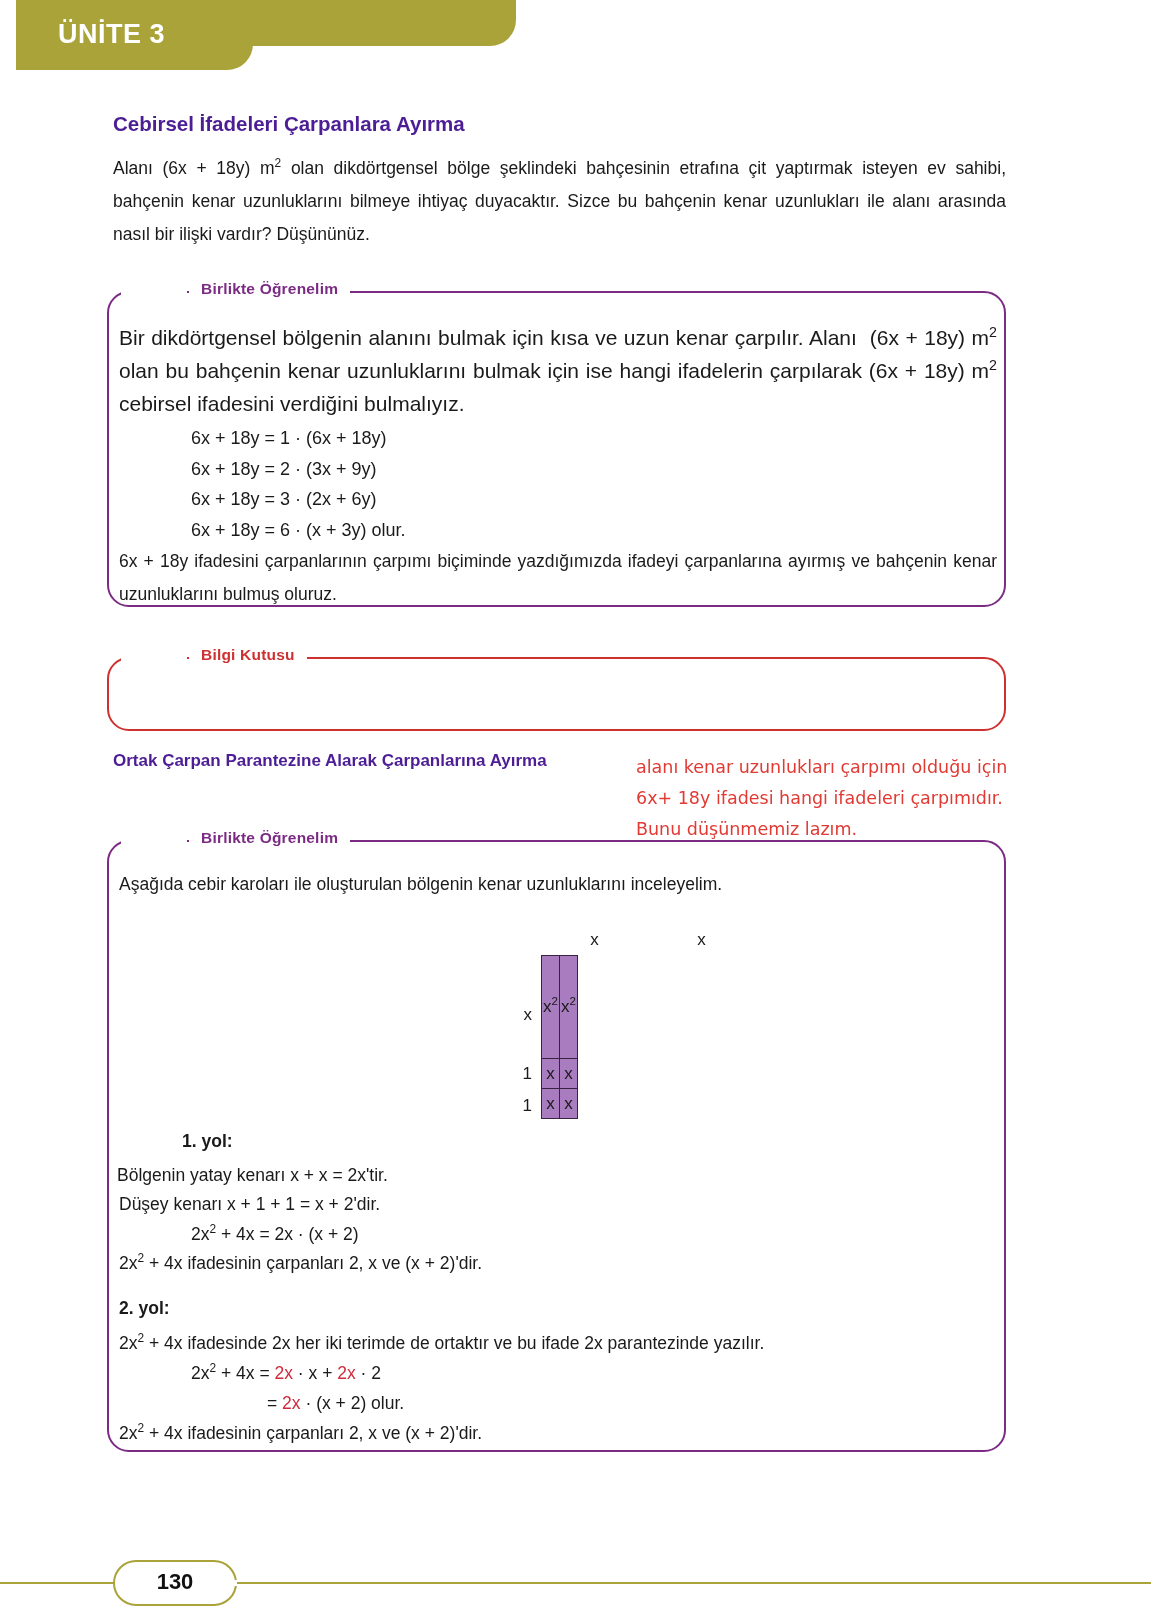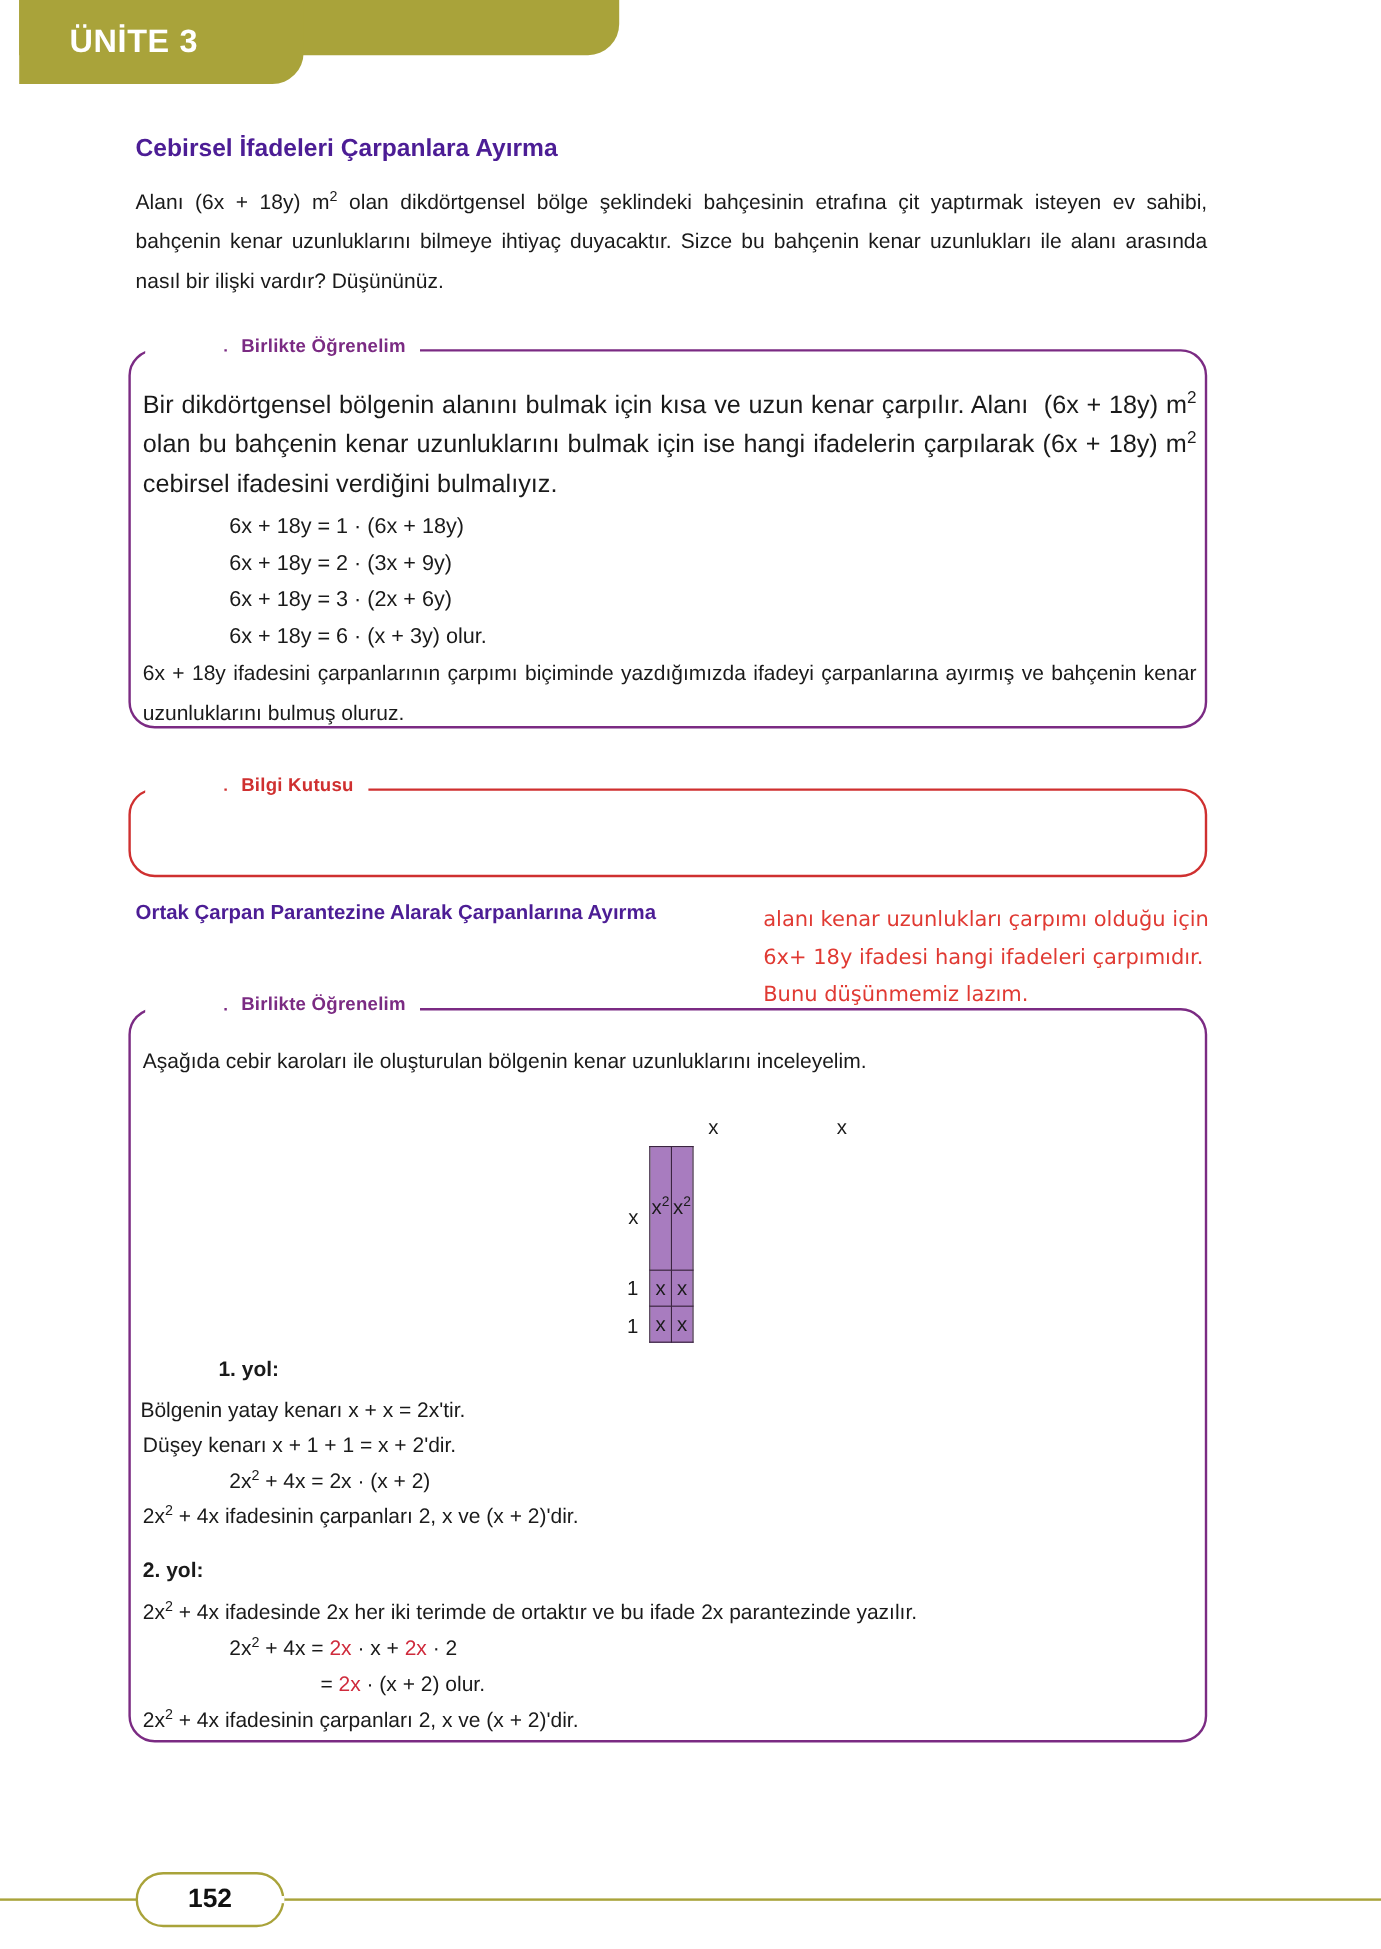--- a/index.html
+++ b/index.html
@@ -329,16 +329,16 @@
     <div class="yol-line" style="left:82px; top:517px;">2x<sup>2</sup> + 4x = <span class="red-term">2x</span> · x + <span class="red-term">2x</span> · 2</div>
     <div class="yol-line" style="left:158px; top:547px;">= <span class="red-term">2x</span> · (x + 2) olur.</div>
     <div class="yol-line" style="left:10px; top:577px;">2x<sup>2</sup> + 4x ifadesinin çarpanları 2, x ve (x + 2)'dir.</div>
   </div>
 
   <div class="footer">
     <div class="footer-rule"></div>
     <div class="footer-pill"></div>
     <div class="footer-pill-mask-l"></div>
     <div class="footer-pill-mask-r"></div>
-    <div class="page-num">152</div>
+    <div class="page-num">130</div>
   </div>
 
 </div>
 
 </body></html>

